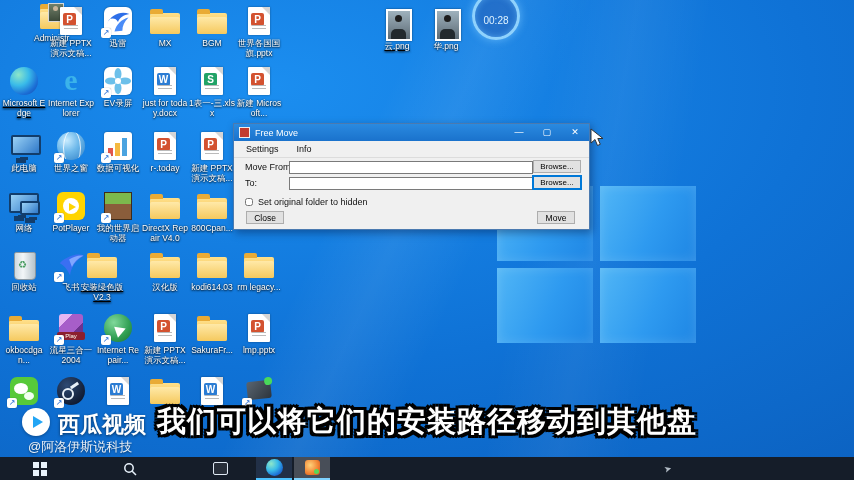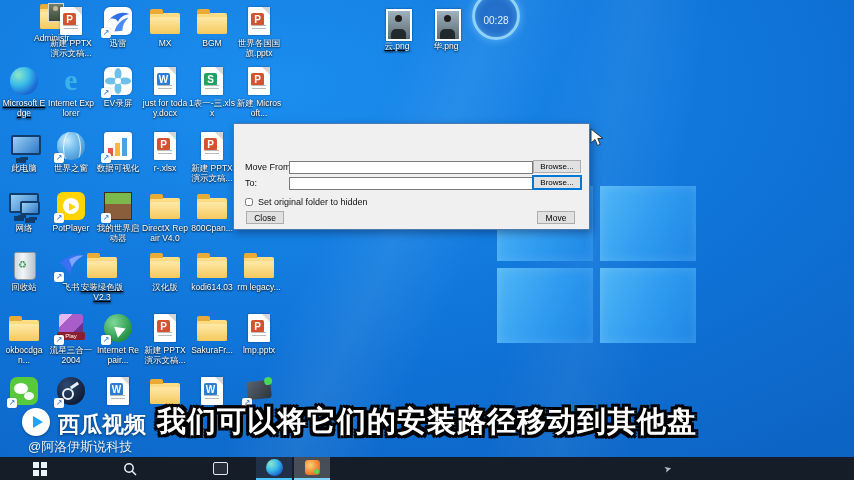--- a/index.html
+++ b/index.html
@@ -271,21 +271,21 @@
       </div>
       <div class="lbl">数据可视化</div>
     </div>
     <div class="cell" style="left: 142px; top: 130px;">
       <div class="ic">
         <div class="i-file">
           <span class="ftag" style="background:#d35230">P</span>
           <span class="flines"></span>
         </div>
       </div>
-      <div class="lbl">r-.xlsx</div>
+      <div class="lbl">r-.today</div>
     </div>
     <div class="cell" style="left: 189px; top: 130px;">
       <div class="ic">
         <div class="i-file">
           <span class="ftag" style="background:#d35230">P</span>
           <span class="flines"></span>
         </div>
       </div>
       <div class="lbl">新建 PPTX 演示文稿...</div>
     </div>
@@ -461,20 +461,33 @@
       <div class="ic">
         <div class="i-img"></div>
       </div>
       <div class="lbl">华.png</div>
     </div>
   </div>
 
 <div class="timer">00:28</div>
 
 <div class="dialog">
+  <div class="titlebar">
+    <span class="appico"></span>
+    <span class="wtitle">Free Move</span>
+    <span class="winbtns">
+      <span class="wbtn min"></span>
+      <span class="wbtn max"></span>
+      <span class="wbtn cls"></span>
+    </span>
+  </div>
+  <div class="menubar">
+    <span>Settings</span>
+    <span>Info</span>
+  </div>
   <div class="frow" style="top:37px">
     <span class="flab">Move From:</span>
     <input class="fin" type="text" value="" style="">
     <button class="brw">Browse...</button>
   </div>
   <div class="frow" style="top:53px">
     <span class="flab">To:</span>
     <input class="fin" type="text" value="" style="">
     <button class="brw focus">Browse...</button>
   </div>

